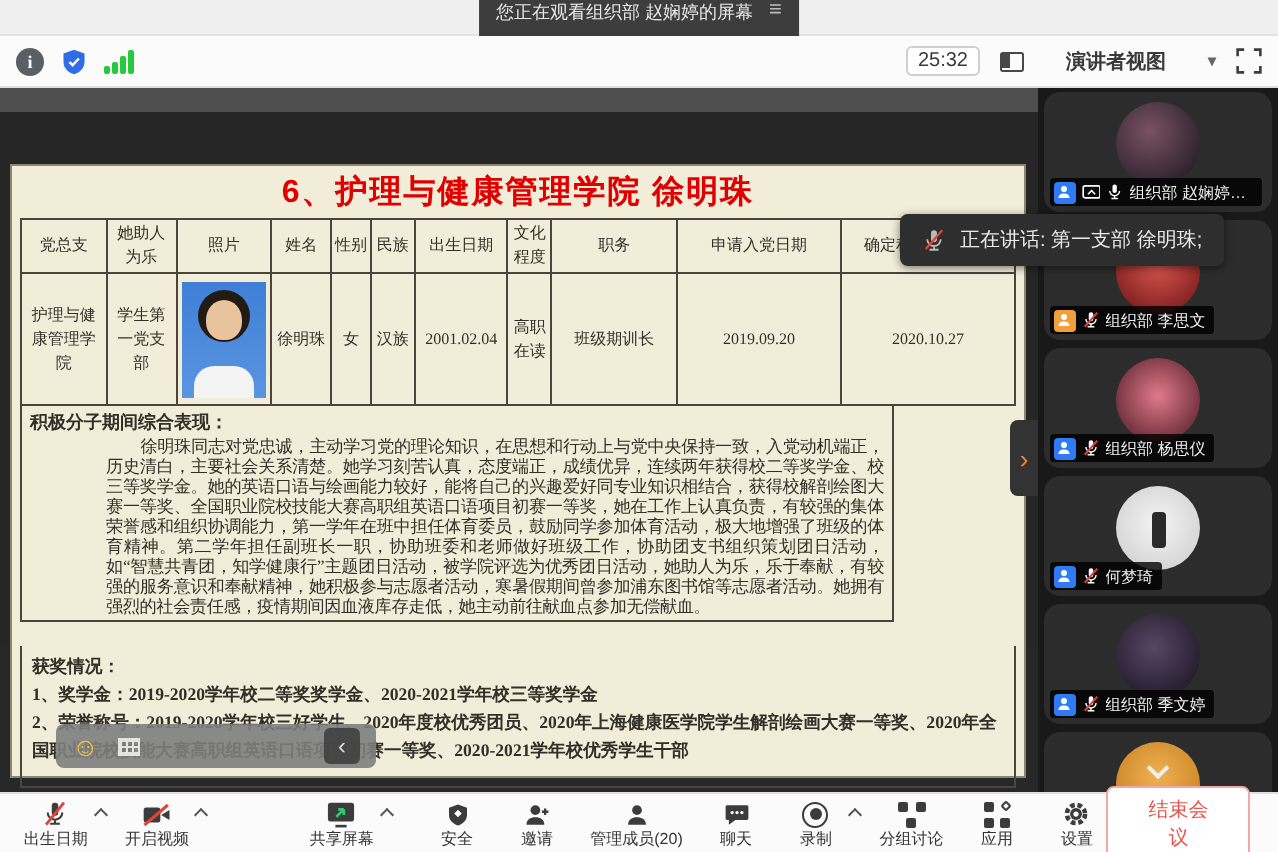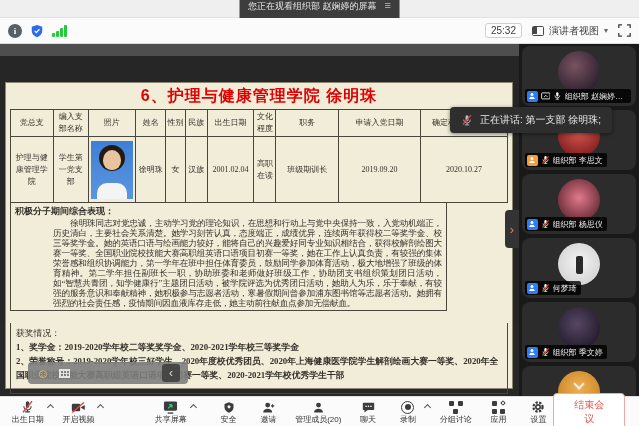--- a/index.html
+++ b/index.html
@@ -15,21 +15,21 @@
 
   
   .topbar { position:absolute; top:18px; left:0; width:639px; height:26px; background:#fbfbfc;
     border-bottom:1px solid #dddddd; display:flex; align-items:center; padding:0 8px; gap:8px; }
   .info-ic { width:14px; height:14px; border-radius:50%; background:#5a5f66; color:#fff; font-size:9px;
     font-weight:bold; display:flex; align-items:center; justify-content:center; font-family:"Liberation Serif",serif; }
   .net-bars { display:flex; align-items:flex-end; gap:1.5px; height:12px; }
   .net-bars i { width:2.5px; background:#27c93f; border-radius:1px; display:block; }
   .topbar-right { margin-left:auto; display:flex; align-items:center; gap:10px; }
   .timer-box { border:1px solid #cfcfcf; border-radius:3px; padding:1px 5px; font-size:10px; color:#3a3a3a; background:#fff; }
-  .viewmode { display:flex; align-items:center; gap:5px; font-size:10px; color:#3a3a3a; cursor:pointer; }
+  .viewmode { display:flex; align-items:center; gap:21px; font-size:10px; color:#3a3a3a; cursor:pointer;font-weight:bold; }
   .view-ic { width:12px; height:10px; border:1.5px solid #474747; border-radius:1.5px; position:relative; }
   .view-ic::after { content:""; position:absolute; left:0; top:0; width:4px; height:7px; background:#474747; }
   .caret-down { font-size:8px; color:#666; }
 
   
   .stage { position:absolute; top:44px; left:0; width:519px; height:279px; background:#262626; }
   .stage-strip { position:absolute; top:0; left:0; width:100%; height:12px; background:#4e4e4e; }
 
   
   .doc { position:absolute; top:38px; left:5px; width:508px; height:307px; background:#f2edd9;
@@ -48,21 +48,21 @@
   .perf-row { display:flex; width:498px; margin:0 auto; height:120px;flex-direction:column; }
   .perf-cell { width:437px; border:1px solid #4a463c; border-top:none; padding:2px 4px; }
   .weak-cell { width:61px; border:1px solid #4a463c; border-top:none; border-left:none; padding:3px 3px; }
   .perf-head { font-size:9px; font-weight:bold; line-height:13px; }
   .perf-body { font-size:8.6px; line-height:10px; text-align:justify; text-indent:2em; letter-spacing:-0.2px;margin-left:38px; }
   .weak-head { font-size:8.6px; line-height:14px; }
   .weak-body { font-size:8.6px; line-height:15px; margin-top:4px; }
 
   .awards { width:498px; margin:0 auto; border:1px solid #4a463c; border-top:none; height:71px; padding:3px 5px; }
   .awards div { font-size:8.8px; line-height:14px; font-weight:600; }
-  .awards .ah { font-weight:normal; }
+  .awards .ah { font-weight:bold; }
 
   
   .anno { position:absolute; top:318px; left:28px; width:160px; height:22px; background:rgba(125,125,125,.9);
     border-radius:4px; display:flex; align-items:center; gap:10px; padding:0 8px; z-index:30; }
   .anno .smile { color:#f5c542; font-size:13px; line-height:1; }
   .anno .grid { width:11px; height:9px; border:1px solid #e3e3e3;
     background-image:linear-gradient(#e3e3e3 1px, transparent 1px), linear-gradient(90deg,#e3e3e3 1px, transparent 1px);
     background-size:3px 3px; }
   .anno .collapse { margin-left:auto; width:18px; height:18px; background:rgba(60,60,60,.85); border-radius:3px;
     color:#ddd; display:flex; align-items:center; justify-content:center; font-size:12px; }
@@ -171,21 +171,21 @@
           <col style="width:4.4%">
           <col style="width:9.4%">
           <col style="width:4.4%">
         <col style="width:12.6%">
           <col style="width:16.5%">
           <col style="width:17.5%">
       </colgroup>
       <tbody>
           <tr class="hdr">
         <th>党总支</th>
-        <th>编入支部名称</th>
+        <th>她助人为乐</th>
         <th>照片</th>
         <th>姓名</th>
         <th>性别</th>
         <th>民族</th>
         <th>出生日期</th>
         <th>文化程度</th>
         <th>职务</th>
         <th>申请入党日期</th>
         <th>确定积极分子日期</th>
       </tr>

